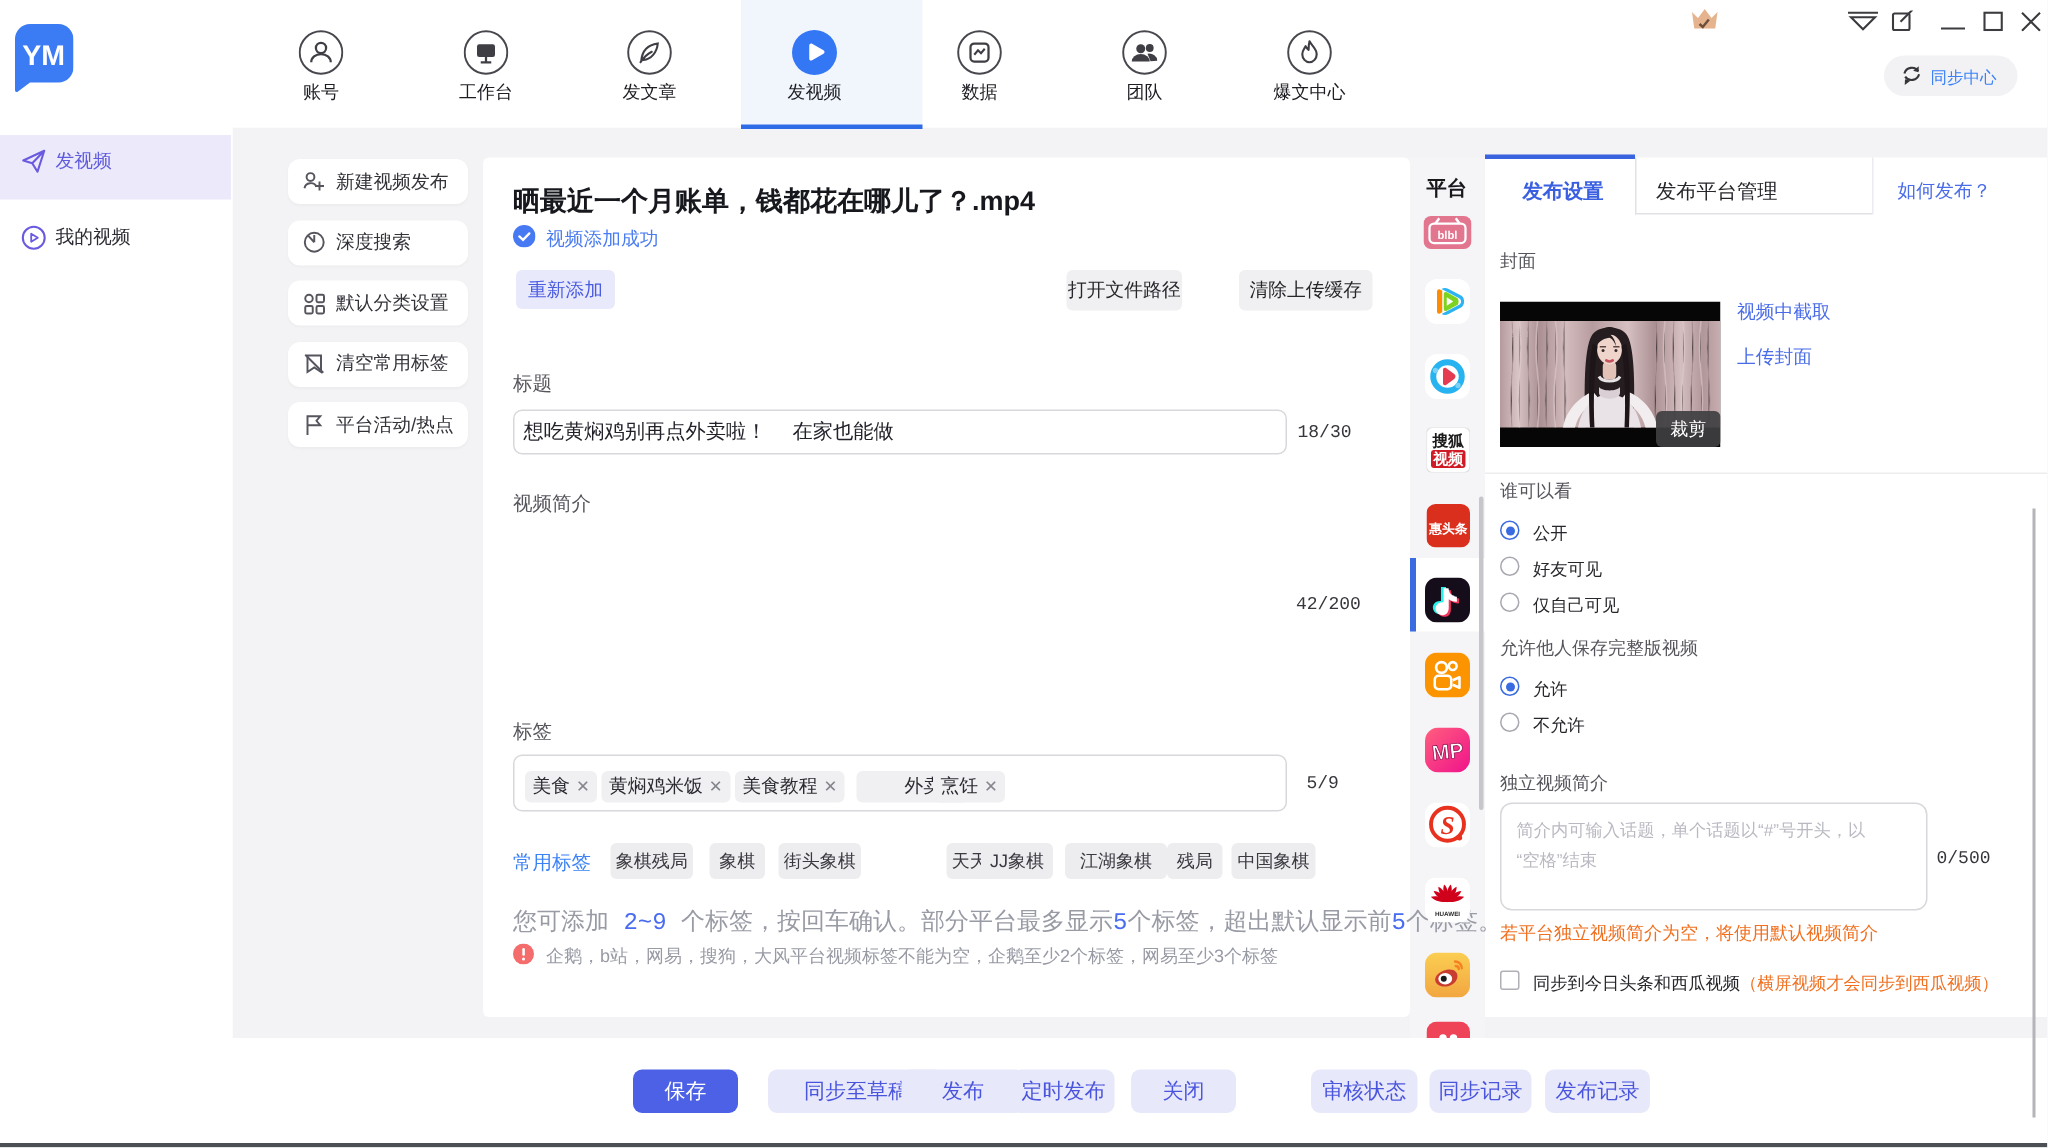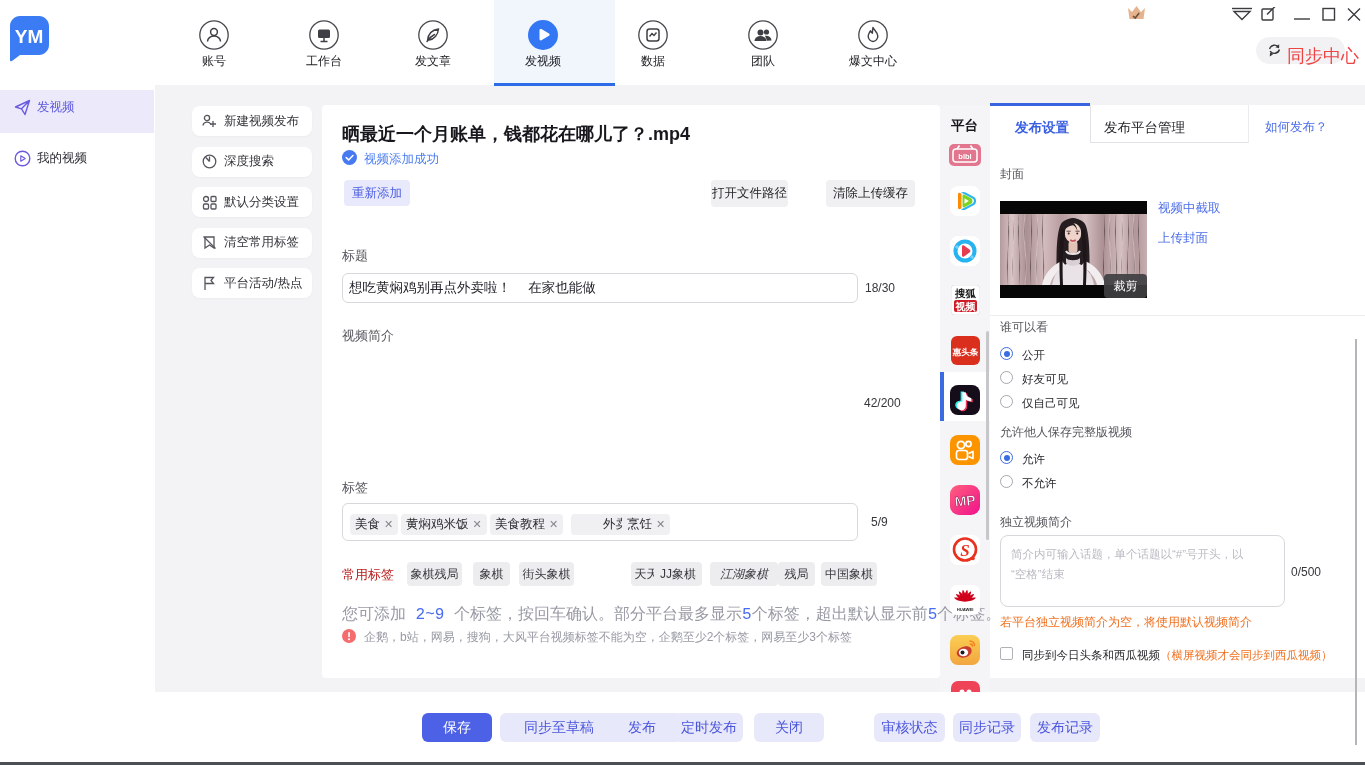--- a/index.html
+++ b/index.html
@@ -6,21 +6,21 @@
 html,body { width:1365px; height:765px; overflow:hidden; }
 body { font-family:"Liberation Sans", sans-serif; }
 #app { position:relative; width:1365px; height:765px; background:#fff; overflow:hidden; }
 .abs { position:absolute; }
 .nvl { width:80px; text-align:center; font-size:12px; color:#1c1c22; }
 .lbtn { position:absolute; left:192px; width:120px; height:30px; background:#fff; border-radius:8px; display:flex; align-items:center; padding-left:10px; font-size:12.5px; white-space:nowrap; color:#33333a; box-shadow:0 1px 2px rgba(0,0,0,0.03); }
 .lbtn svg { margin-right:7px; flex:none; }
 .gbtn { position:absolute; height:27px; background:#f0f0f2; border-radius:4px; font-size:12.5px; color:#26262b; display:flex; align-items:center; justify-content:center; }
 .lbl { position:absolute; font-size:13px; color:#55555c; }
 .rlbl { position:absolute; font-size:12px; color:#55555c; }
-.cnt { position:absolute; font-size:12px; color:#36363c; }
+.cnt { position:absolute; font-size:12px; color:#36363c;font-family:Liberation Mono, monospace; }
 .tag { position:absolute; top:514px; height:21px; background:#f0f0f2; border-radius:4px; font-size:12.5px; color:#2a2a30; display:flex; align-items:center; padding:0 5px; }
 .tag .x { color:#85858d; margin-left:4px; font-size:11px; }
 .pill { position:absolute; top:562px; height:24px; background:#ededef; border-radius:4px; font-size:12px; color:#3a3a40; display:flex; align-items:center; padding:0 12px; justify-content:center; white-space:nowrap; }
 .blue { color:#4a6cf0; }
 .rtxt { position:absolute; font-size:11.5px; color:#26262b; }
 .link { position:absolute; font-size:12.5px; color:#4a6ce8; }
 .bbtn { position:absolute; top:713px; height:29px; border-radius:6px; background:#e8e8fb; color:#4a55dd; font-size:14px; display:flex; align-items:center; justify-content:center; }
 .radio { width:13px; height:13px; border:1.5px solid #a8a8b0; border-radius:50%; background:#fff; }
 .radio.on { border-color:#3a6be0; }
 .radio.on::after { content:""; position:absolute; left:3px; top:3px; width:6px; height:6px; border-radius:50%; background:#3a6be0; }
@@ -105,21 +105,21 @@
       </g>
     </svg>
 
     <div class="abs" style="left:1256px;top:37px;width:89px;height:27px;background:#f2f2f4;border-radius:14px;"></div>
     <svg class="abs" style="left:1267px;top:43px;" width="15" height="15" viewBox="0 0 15 15">
       <path d="M2.6 6 a5.2 5.2 0 0 1 9.3 -1.6" stroke="#35353a" stroke-width="1.4" fill="none"></path>
       <path d="M12.4 6.5 a5.2 5.2 0 0 1 -9.3 1.6" stroke="#35353a" stroke-width="1.4" fill="none"></path>
       <path d="M12.2 1.2 L12 5.2 L8.4 4.2 Z" fill="#35353a"></path>
       <path d="M2.8 13.6 L3 9.8 L6.6 10.8 Z" fill="#35353a"></path>
     </svg>
-    <div class="abs" style="left:1287px;top:44px;font-size:18px;color:#ef4444;">同步中心</div>
+    <div class="abs" style="left:1287px;top:44px;font-size:11px;color:#3b82f6;">同步中心</div>
   </div>
 
   <div class="abs" id="sidebar" style="left:0;top:85px;width:155px;height:677px;background:#fff;">
     <div class="abs" style="left:0;top:5px;width:154px;height:43px;background:#ebe9fa;"></div>
     <svg class="abs" style="left:14px;top:14px;" width="17" height="17" viewBox="0 0 17 17">
       <path d="M1.5 8 L15.5 1.5 L11 15.5 L7.5 9.8 Z M7.5 9.8 L15.5 1.5" stroke="#6a5ae0" stroke-width="1.4" fill="none" stroke-linejoin="round"></path>
     </svg>
     <div class="abs" style="left:37px;top:14px;font-size:12.5px;color:#5f5bdd;">发视频</div>
     <svg class="abs" style="left:14px;top:65px;" width="17" height="17" viewBox="0 0 17 17">
       <circle cx="8.5" cy="8.5" r="7.3" stroke="#6a5ae0" stroke-width="1.4" fill="none"></circle>
@@ -190,27 +190,27 @@
 
   <div class="lbl" style="left:342px;top:479px;">标签</div>
   <div class="abs" style="left:342px;top:503px;width:516px;height:38px;border:1px solid #d8d8dc;border-radius:6px;background:#fff;"></div>
   <div class="tag" style="left:350px;">美食<span class="x">✕</span></div>
   <div class="tag" style="left:401px;">黄焖鸡米饭<span class="x">✕</span></div>
   <div class="tag" style="left:490px;">美食教程<span class="x">✕</span></div>
   <div class="tag" style="left:571px;padding-left:32px;">外卖<span class="x">✕</span></div>
   <div class="tag" style="left:622px;">烹饪<span class="x">✕</span></div>
   <div class="cnt" style="left:871px;top:515px;">5/9</div>
 
-  <div class="abs" style="left:342px;top:566px;font-size:13px;color:#b91c1c;">常用标签</div>
+  <div class="abs" style="left:342px;top:566px;font-size:13px;color:#3b82f6;">常用标签</div>
   <div class="pill" style="left:407px;width:55px;">象棋残局</div>
   <div class="pill" style="left:473px;width:37px;">象棋</div>
   <div class="pill" style="left:519px;width:55px;">街头象棋</div>
   <div class="pill" style="left:587px;width:55px;margin-left:44px;">天天象棋</div>
   <div class="pill" style="left:654px;width:48px;">JJ象棋</div>
-  <div class="pill" style="left:710px;width:68px;font-style:italic;">江湖象棋</div>
+  <div class="pill" style="left:710px;width:68px;">江湖象棋</div>
   <div class="pill" style="left:778px;width:37px;">残局</div>
   <div class="pill" style="left:821px;width:56px;">中国象棋</div>
 
   <div class="abs" style="left:342px;top:604px;font-size:16px;color:#989aa4;font-family:Liberation Mono, monospace;">您可添加 <span class="blue">2~9</span> 个标签，按回车确认。部分平台最多显示<span class="blue">5</span>个标签，超出默认显示前<span class="blue">5</span>个标签。</div>
   <svg class="abs" style="left:342px;top:629px;" width="14" height="14" viewBox="0 0 14 14">
     <circle cx="7" cy="7" r="7" fill="#f56c6c"></circle>
     <rect x="6.2" y="3" width="1.7" height="5.2" rx="0.8" fill="#fff"></rect>
     <circle cx="7" cy="10.3" r="1" fill="#fff"></circle>
   </svg>
   <div class="abs" style="left:364px;top:629px;font-size:12px;color:#989aa4;">企鹅，b站，网易，搜狗，大风平台视频标签不能为空，企鹅至少2个标签，网易至少3个标签</div>
@@ -406,21 +406,21 @@
 
   <div class="rlbl" style="left:1000px;top:514px;">独立视频简介</div>
   <div class="abs" style="left:1000px;top:535px;width:285px;height:72px;border:1px solid #d8d8dc;border-radius:8px;background:#fff;padding:8px 10px;font-size:11.5px;color:#b9b9c2;line-height:20px;">简介内可输入话题，单个话题以“#”号开头，以<br>“空格”结束</div>
   <div class="cnt" style="left:1291px;top:565px;">0/500</div>
   <div class="abs" style="left:1000px;top:614px;font-size:12px;color:#f07020;">若平台独立视频简介为空，将使用默认视频简介</div>
   <div class="abs" style="left:1000px;top:647px;width:13px;height:13px;border:1px solid #b0b0b6;border-radius:2px;background:#fff;"></div>
   <div class="abs" style="left:1022px;top:648px;font-size:11.5px;color:#26262b;">同步到今日头条和西瓜视频<span style="color:#f07020;">（横屏视频才会同步到西瓜视频）</span></div>
 
   <div class="abs" id="bottombar" style="left:155px;top:692px;width:1210px;height:70px;background:#fff;"></div>
   <div class="bbtn" style="left:422px;width:70px;background:#4c61e6;color:#fff;">保存</div>
-  <div class="bbtn" style="left:500px;width:118px;">同步至草稿</div>
+  <div class="bbtn" style="left:512px;width:118px;">同步至草稿</div>
   <div class="bbtn" style="left:601px;width:82px;">发布</div>
   <div class="bbtn" style="left:675px;width:68px;">定时发布</div>
   <div class="bbtn" style="left:754px;width:70px;">关闭</div>
   <div class="bbtn" style="left:874px;width:71px;">审核状态</div>
   <div class="bbtn" style="left:953px;width:68px;">同步记录</div>
   <div class="bbtn" style="left:1030px;width:70px;text-align:center;">发布记录</div>
   <div class="abs" style="left:0;top:762px;width:1365px;height:3px;background:#4c4f54;"></div>
 
   <div class="abs" style="left:1355px;top:339px;width:2px;height:406px;background:#b4b4b9;"></div>
 </div>

